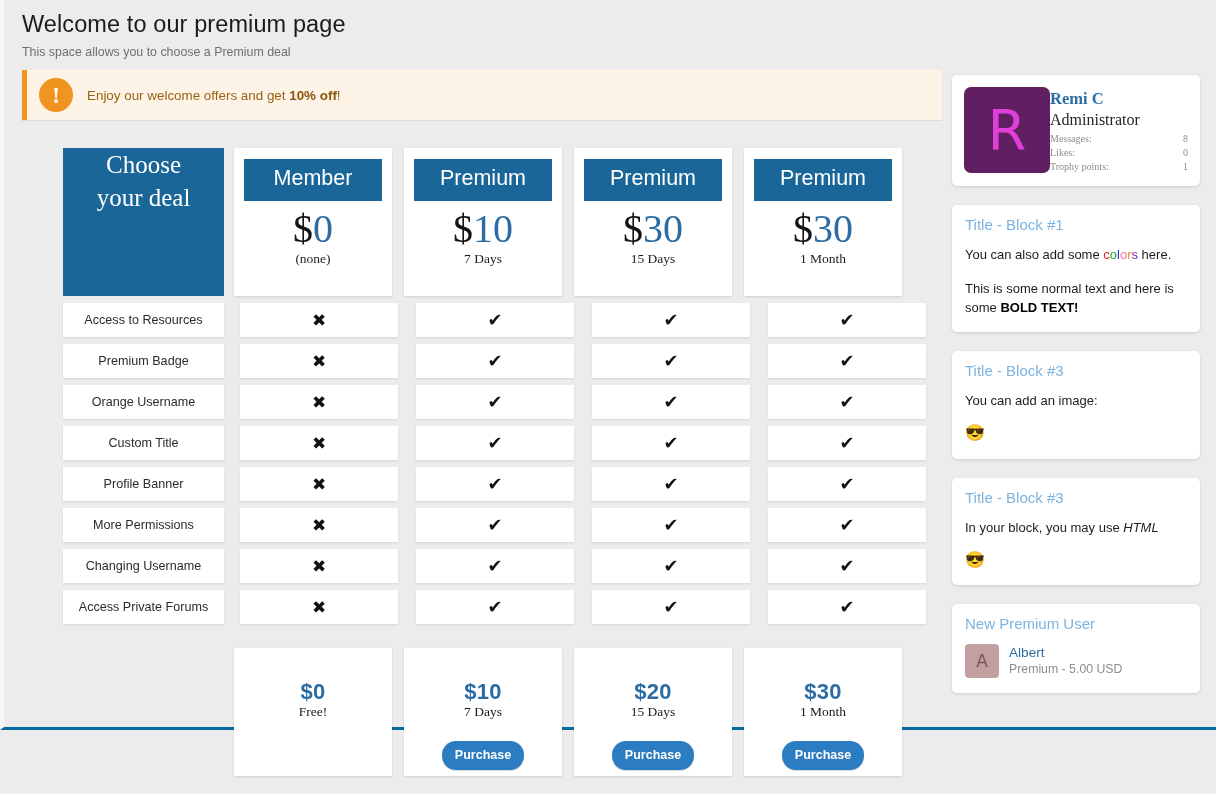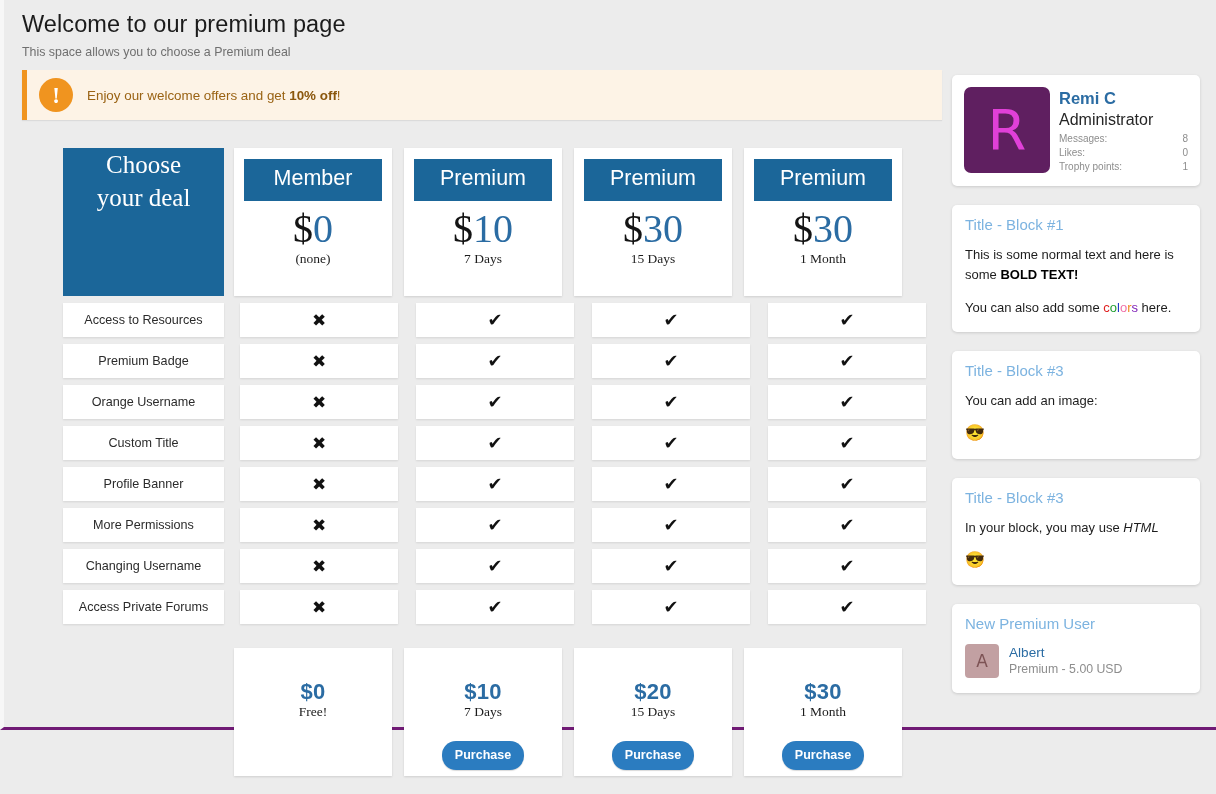--- a/index.html
+++ b/index.html
@@ -9,21 +9,21 @@
     width: 1216px; height: 794px;
     overflow: hidden;
     background: #ececec;
     font-family: "Liberation Sans", sans-serif;
   }
   #root {
     position: relative;
     width: 1216px; height: 730px;
     background: #ececec;
     border-left: 4px solid #f7f7f7;
-    border-bottom: 3px solid #701a75;
+    border-bottom: 3px solid #0369a1;
   }
 
   
   .page-head { padding: 10px 0 0 18px; }
   .page-title {
     font-size: 23.5px; font-weight: 400; color: #1b1b1b;
     letter-spacing: .1px; margin: 0 0 7px 0; line-height: 1.2;
   }
   .page-sub {
     font-size: 12.4px; color: #6f6f6f; margin: 0 0 11px 0;
@@ -149,21 +149,21 @@
 
   
   .profile { display: flex; padding: 12px 12px 12px 12px; }
   .avatar {
     width: 86px; height: 86px; border-radius: 7px;
     background: #5f1f60; flex: 0 0 auto;
     display: flex; align-items: center; justify-content: center;
     color: #e040d8; font-size: 56px; line-height: 1;
     font-family: "DejaVu Sans", sans-serif;
   }
-  .prof-info { flex: 1; padding-left: 9px; padding-top: 2px; }
+  .prof-info { flex: 1; padding-left: 0; padding-top: 2px; font-family: Liberation Serif, serif; }
   .prof-name {
     color: #2b6ca3; font-size: 16.5px; font-weight: bold;
     line-height: 1.2; margin-bottom: 2px;
   }
   .prof-role { font-size: 16px; color: #262626; margin-bottom: 3px; }
   .stat {
     display: flex; justify-content: space-between;
     font-size: 10px; color: #8d8d8d; line-height: 1.42;
   }
   .stat .v { color: #8d8d8d; }
@@ -433,22 +433,22 @@
             </div>
         </div>
       </div>
     </div>
 
     <div id="sidebar-blocks">
         <div class="card">
           <div class="blk">
             <div class="blk-title">Title - Block #1</div>
             <div class="blk-body">
+              <p><span>You can also add some </span><span><span class="c1">c</span><span class="c2">o</span><span class="c3">l</span><span class="c4">o</span><span class="c5">r</span><span class="c6">s</span></span><span> here.</span></p>
               <p><span>This is some normal text and here is some </span><b>BOLD TEXT!</b></p>
-              <p><span>You can also add some </span><span><span class="c1">c</span><span class="c2">o</span><span class="c3">l</span><span class="c4">o</span><span class="c5">r</span><span class="c6">s</span></span><span> here.</span></p>
             </div>
           </div>
         </div>
         <div class="card">
           <div class="blk">
             <div class="blk-title">Title - Block #3</div>
             <div class="blk-body">
               <p><span>You can add an image:</span></p>
               <p><span class="emoji">😎</span></p>
             </div>

